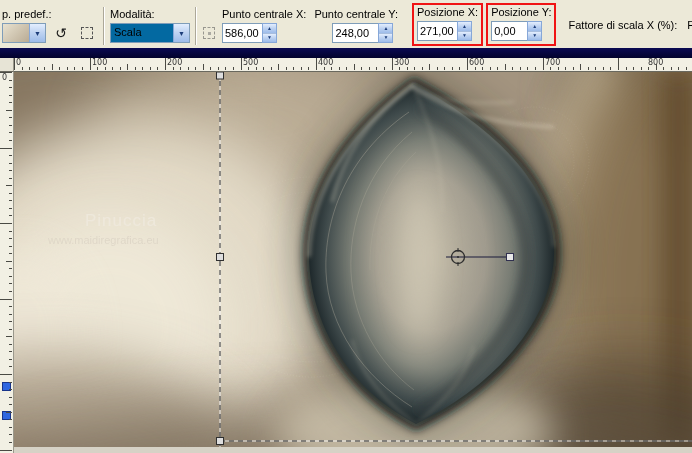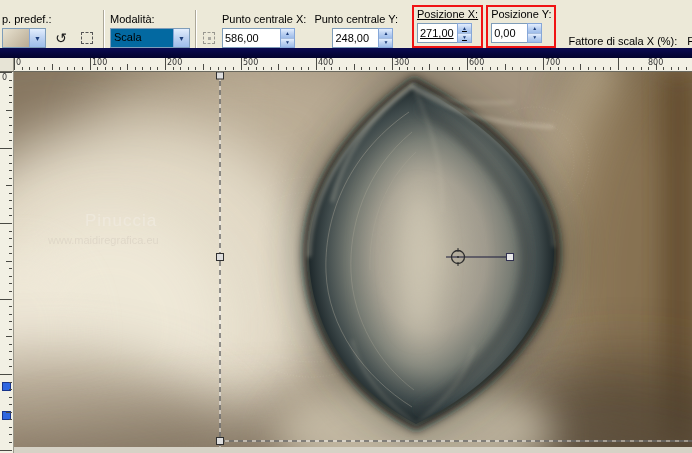--- a/index.html
+++ b/index.html
@@ -1,21 +1,21 @@
 <!DOCTYPE html>
 <html><head>
 <meta charset="utf-8">
 <style>
   html,body{margin:0;padding:0;background:#ece9d8;}
   *{box-sizing:border-box;}
   .app{width:692px;height:453px;overflow:hidden;position:relative;background:#ece9d8;
        font-family:"Liberation Sans",sans-serif;font-size:11px;color:#000;}
 
   
-  .toolbar{height:48px;background:#ece9d8;display:flex;align-items:flex-end;
+  .toolbar{height:48px;background:#ece9d8;display:flex;align-items:center;
            padding:3px 2px 0 2px;overflow:hidden;white-space:nowrap;}
   .grp{display:flex;flex-direction:column;gap:2px;}
   .lbl{font-size:11px;height:13px;line-height:13px;white-space:nowrap;}
   .row{display:flex;align-items:center;gap:4px;}
   .sep{width:2px;height:38px;margin:1px 5px 0 5px;border-left:1px solid #aca899;border-right:1px solid #fff;}
 
   .preset-combo{display:flex;height:20px;border:1px solid #7f9db9;background:#fff;width:44px;}
   .preset-face{flex:1;background:linear-gradient(135deg,#e8e2d0,#b9ab94);}
   .combo-btn{width:16px;display:flex;align-items:center;justify-content:center;
              background:linear-gradient(#e3eefe,#c0d4f2 45%,#9dbcea);border-left:1px solid #86a7d8;
@@ -98,40 +98,40 @@
 
     <div class="sep"></div>
 
     <button class="icon-btn disabled ctrl-only">
       <span class="dash-sq dot"></span>
     </button>
 
     <div class="grp ml6">
       <div class="lbl">Punto centrale X:</div>
       <div class="num-wrap">
-        <input class="num" style="width: 58px;" value="586,00">
+        <input class="num" style="width: 40px;" value="586,00">
         <span class="spin">
           <button>▲</button>
           <button>▼</button>
         </span>
       </div>
     </div>
 
     <div class="grp ml8">
       <div class="lbl">Punto centrale Y:</div>
       <div class="num-wrap">
         <input class="num" style="width: 46px; margin-left: 18px;" value="248,00">
         <span class="spin">
           <button>▲</button>
           <button>▼</button>
         </span>
       </div>
     </div>
 
-    <div class="hl ml14" style="border-color: rgb(240, 20, 20); text-decoration: underline;">
+    <div class="hl ml14" style="border-color: rgb(240, 20, 20);">
       <div class="lbl">Posizione X:</div>
       <div class="num-wrap">
         <input class="num" style="width: 40px;" value="271,00">
         <span class="spin">
           <button>▲</button>
           <button>▼</button>
         </span>
       </div>
     </div>
 

